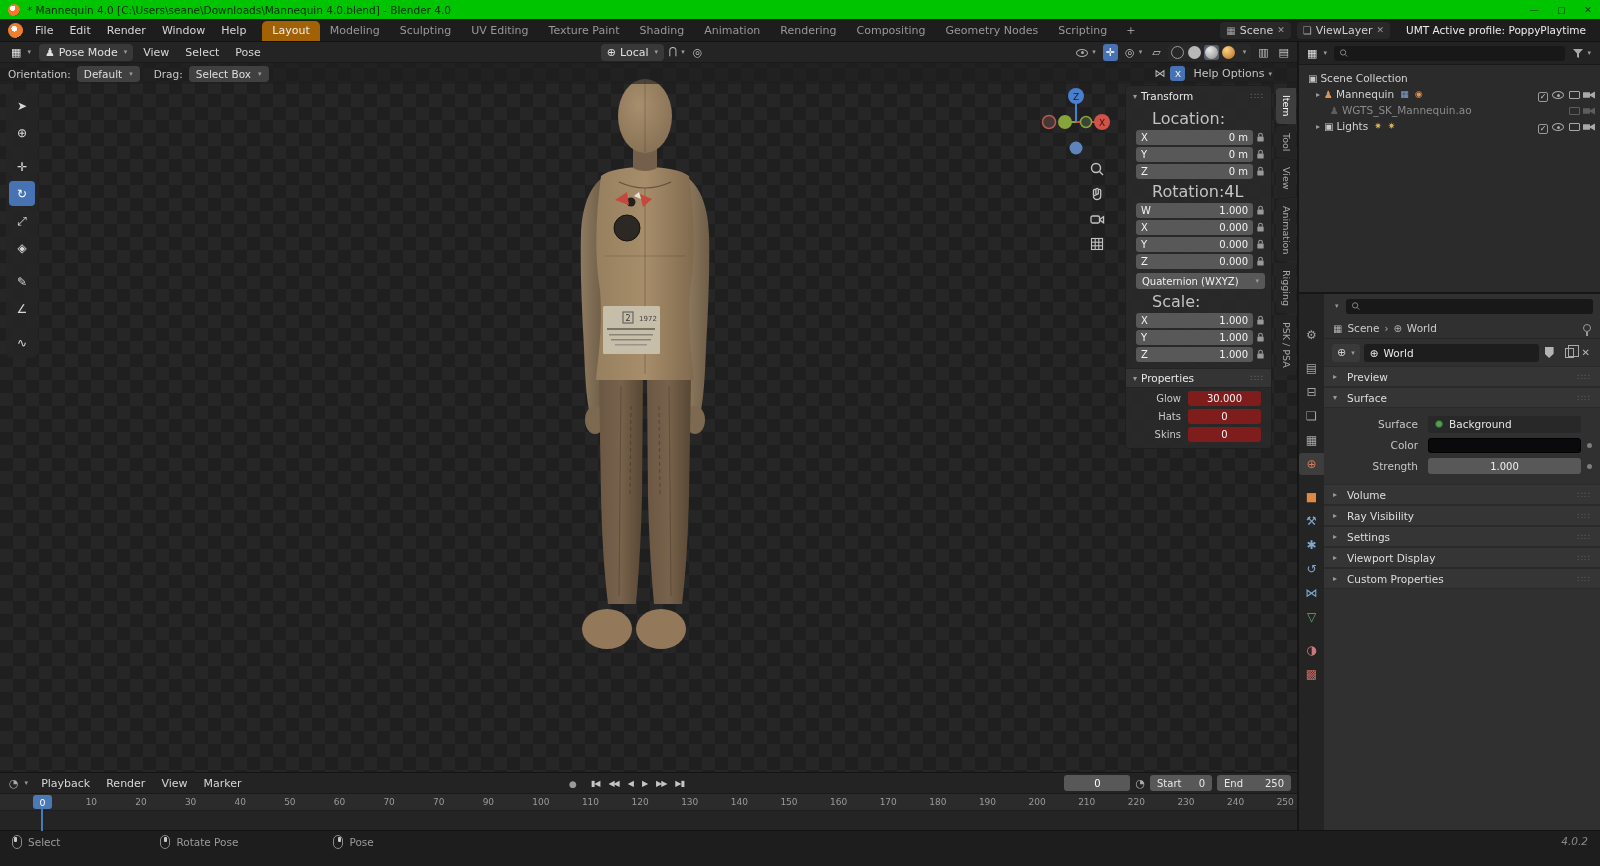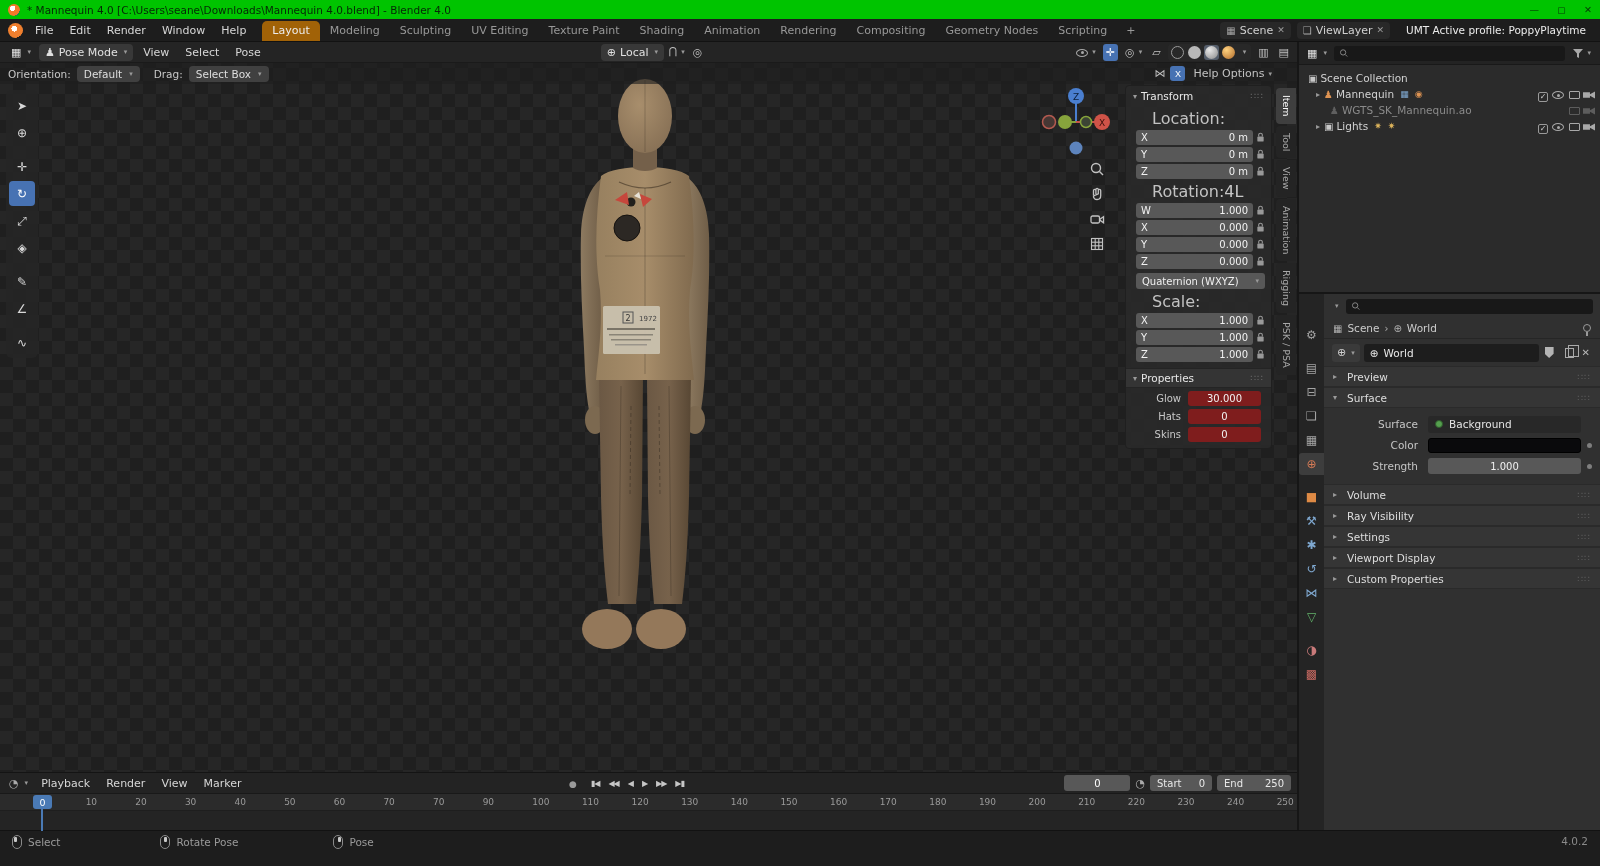--- a/index.html
+++ b/index.html
@@ -187,21 +187,21 @@
   .playline { position:absolute; left:41px; top:14px; bottom:0; width:2px; background:#4a7ab5; z-index:2; }
 
   
   .statusbar { position:absolute; top:830px; left:0; width:1600px; height:36px; background:#1d1d1d; border-top:1px solid #121212;
     display:flex; align-items:flex-start; padding:4px 12px 0; color:#9a9a9a; font-size:10.5px; }
   .hint { display:flex; align-items:center; gap:6px; }
   .hint.h1 { margin-right:100px; } .hint.h2 { margin-right:95px; }
   .mouse { width:10px; height:14px; border:1px solid #8a8a8a; border-radius:5px; position:relative; display:inline-block; }
   .mouse::after { content:""; position:absolute; top:1px; width:3px; height:5px; background:#c8c8c8; border-radius:1px; }
   .mouse.left::after { left:1px; } .mouse.middle::after { left:3px; } .mouse.right::after { right:1px; }
-  .version { margin-left:auto; color:#8a8a8a; }
+  .version { margin-left:auto; color:#8a8a8a;font-style:italic; }
 
   .c-orange { color:#de9352; } .c-blue { color:#7fa8d0; } .c-yellow { color:#ddb45c; }
   .c-grey { color:#c8c8c8; } .dim { opacity:0.55; }
   .magnet { display:inline-block; transform:rotate(180deg); font-size:10px; color:#c2c2c2; }
 </style>
 </head>
 <body>
 
 <div class="app">
 

